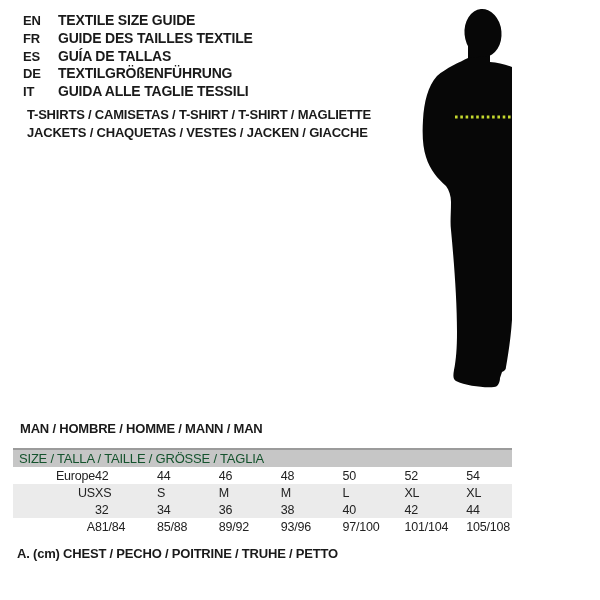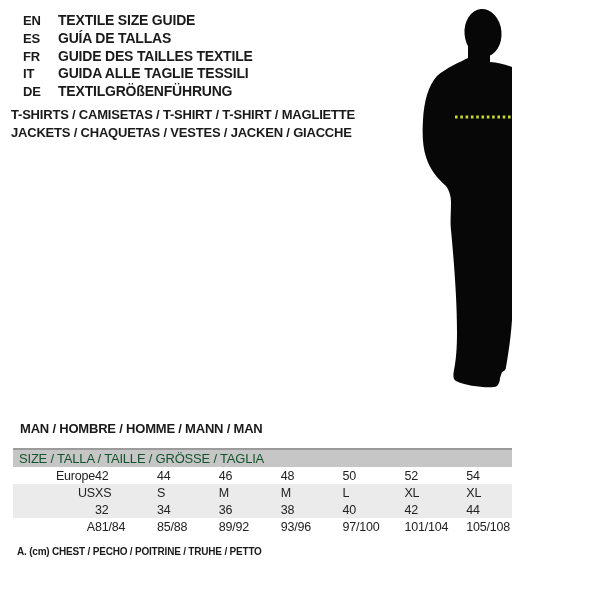--- a/index.html
+++ b/index.html
@@ -8,21 +8,21 @@
     background:var(--background,#fff);
     font-family:"Liberation Sans", sans-serif;
     color:var(--text-color,#1a1a1a);
   }
   
   .lang-list{position:absolute;left:23px;top:12px;}
   .lang-row{display:flex;line-height:17.8px;}
   .lang-code{width:35px;font-weight:bold;font-size:13px;letter-spacing:-0.2px;}
   .lang-label{font-weight:bold;font-size:14px;letter-spacing:-0.2px;white-space:nowrap;}
   
-  .categories{position:absolute;left:11px;top:106px;line-height:17.6px;}
+  .categories{position:absolute;left:27px;top:106px;line-height:17.6px;}
   .category-line{font-weight:bold;font-size:13px;letter-spacing:-0.2px;white-space:nowrap;}
   
   .figure{position:absolute;left:390px;top:0;width:210px;height:400px;}
   .figure svg{display:block;}
   .sil{fill:var(--silhouette-color,#070707);}
   .chest-line{stroke:var(--measure-line-color,#c6d92f);stroke-width:3.2;stroke-dasharray:2.6 2.7;fill:none;}
   .leader-line{stroke:var(--text-color,#111);stroke-width:2.2;stroke-dasharray:3 2.6;fill:none;}
   .measure-label{position:absolute;left:173px;top:108px;font-weight:bold;font-size:13.5px;}
   
   .section-heading{position:absolute;left:20px;top:421px;font-weight:bold;font-size:13px;letter-spacing:-0.2px;white-space:nowrap;}
@@ -36,47 +36,47 @@
   .size-table thead th{
     background:var(--table-header-bg,#c6c6c6);
     border-top:2px solid var(--table-border-color,#9b9b9b);
     text-align:left;padding-left:6px;font-size:13px;color:#14532d;
   }
   .size-table tbody th{text-align:right;padding-left:6px;}
   .size-table td{text-align:left;}
   .size-table tr.stripe{background:var(--table-stripe-bg,#ebebeb);}
   col.label-col{width:82px;}
   
-  .footnote{position:absolute;left:17px;top:546px;font-weight:bold;font-size:10px;letter-spacing:-0.2px;white-space:nowrap;}
+  .footnote{position:absolute;left:17px;top:546px;font-weight:bold;font-size:13px;letter-spacing:-0.2px;white-space:nowrap;}
 </style>
 </head>
 <body>
 
 <div class="canvas">
 
   <div class="lang-list">
     <div class="lang-row">
       <span class="lang-code">EN</span>
       <span class="lang-label">TEXTILE SIZE GUIDE</span>
     </div>
     <div class="lang-row">
+      <span class="lang-code">FR</span>
+      <span class="lang-label">GUIDE DES TAILLES TEXTILE</span>
+    </div>
+    <div class="lang-row">
       <span class="lang-code">ES</span>
       <span class="lang-label">GUÍA DE TALLAS</span>
     </div>
     <div class="lang-row">
-      <span class="lang-code">FR</span>
-      <span class="lang-label">GUIDE DES TAILLES TEXTILE</span>
+      <span class="lang-code">DE</span>
+      <span class="lang-label">TEXTILGRÖßENFÜHRUNG</span>
     </div>
     <div class="lang-row">
       <span class="lang-code">IT</span>
       <span class="lang-label">GUIDA ALLE TAGLIE TESSILI</span>
-    </div>
-    <div class="lang-row">
-      <span class="lang-code">DE</span>
-      <span class="lang-label">TEXTILGRÖßENFÜHRUNG</span>
     </div>
   </div>
 
   <div class="categories">
     <div class="category-line">T-SHIRTS / CAMISETAS / T-SHIRT / T-SHIRT / MAGLIETTE</div>
     <div class="category-line">JACKETS / CHAQUETAS / VESTES / JACKEN / GIACCHE</div>
   </div>
 
   <div class="figure">
     <svg width="210" height="400" viewBox="0 0 210 400">

